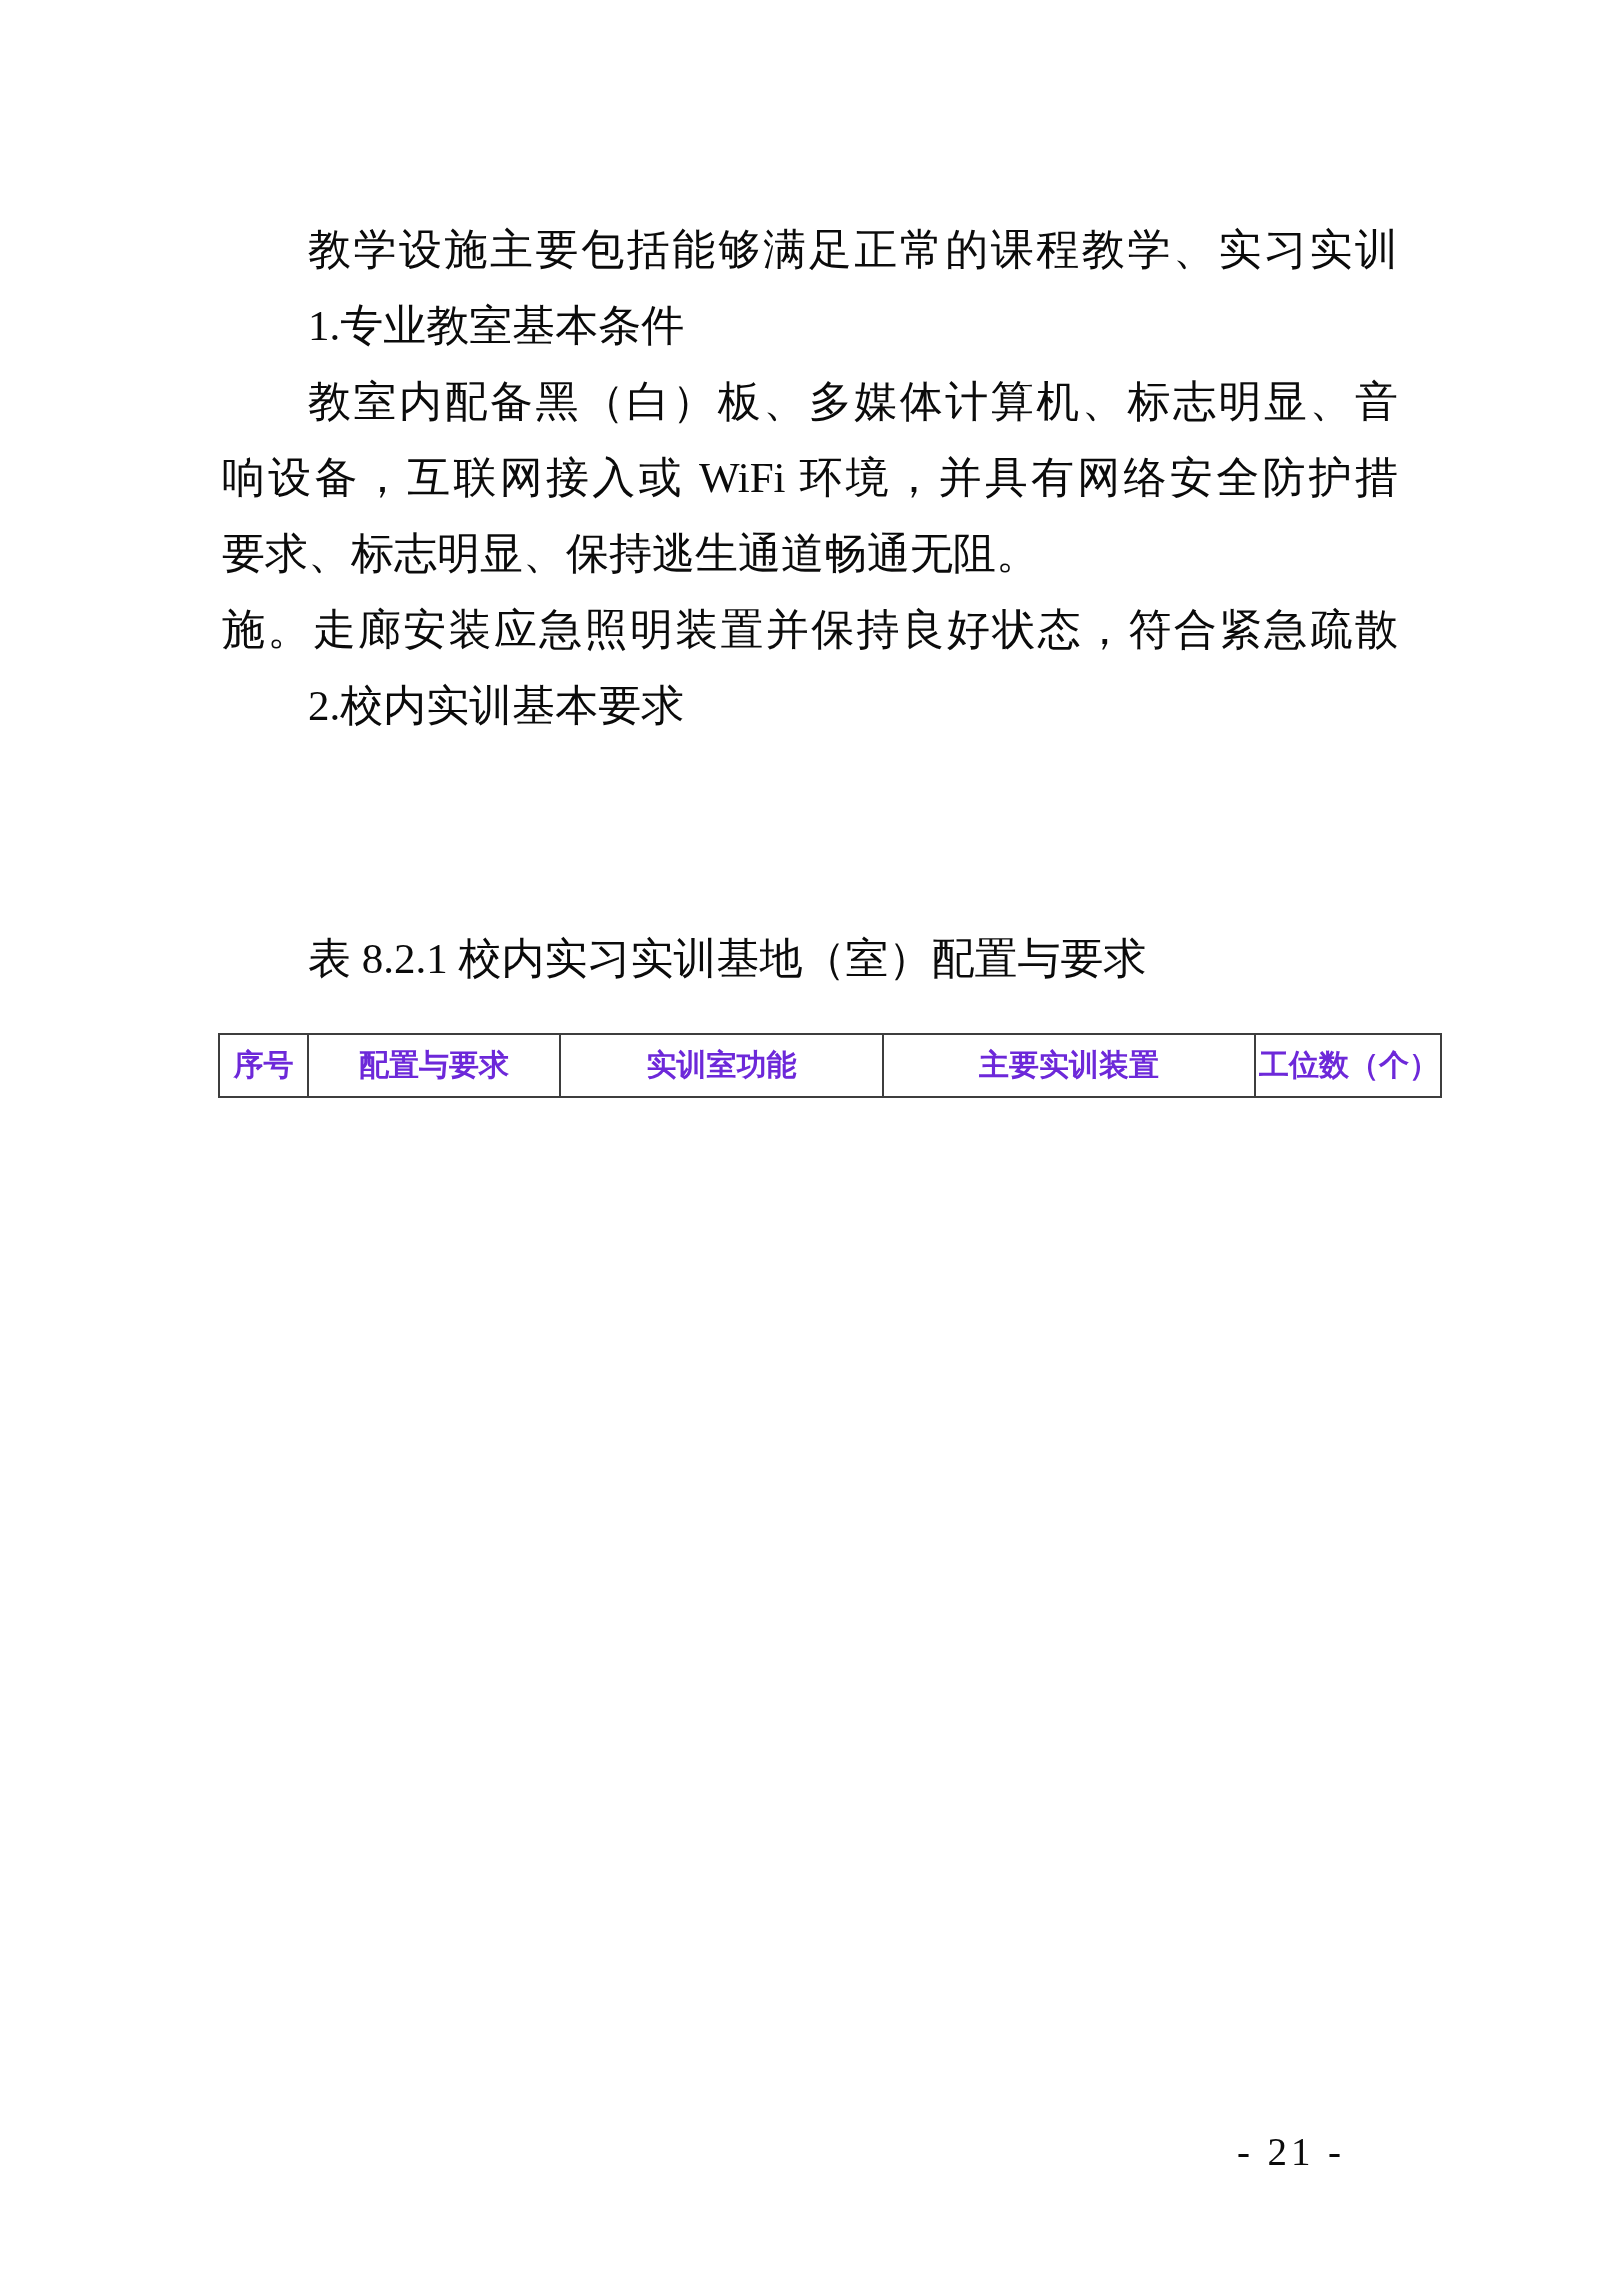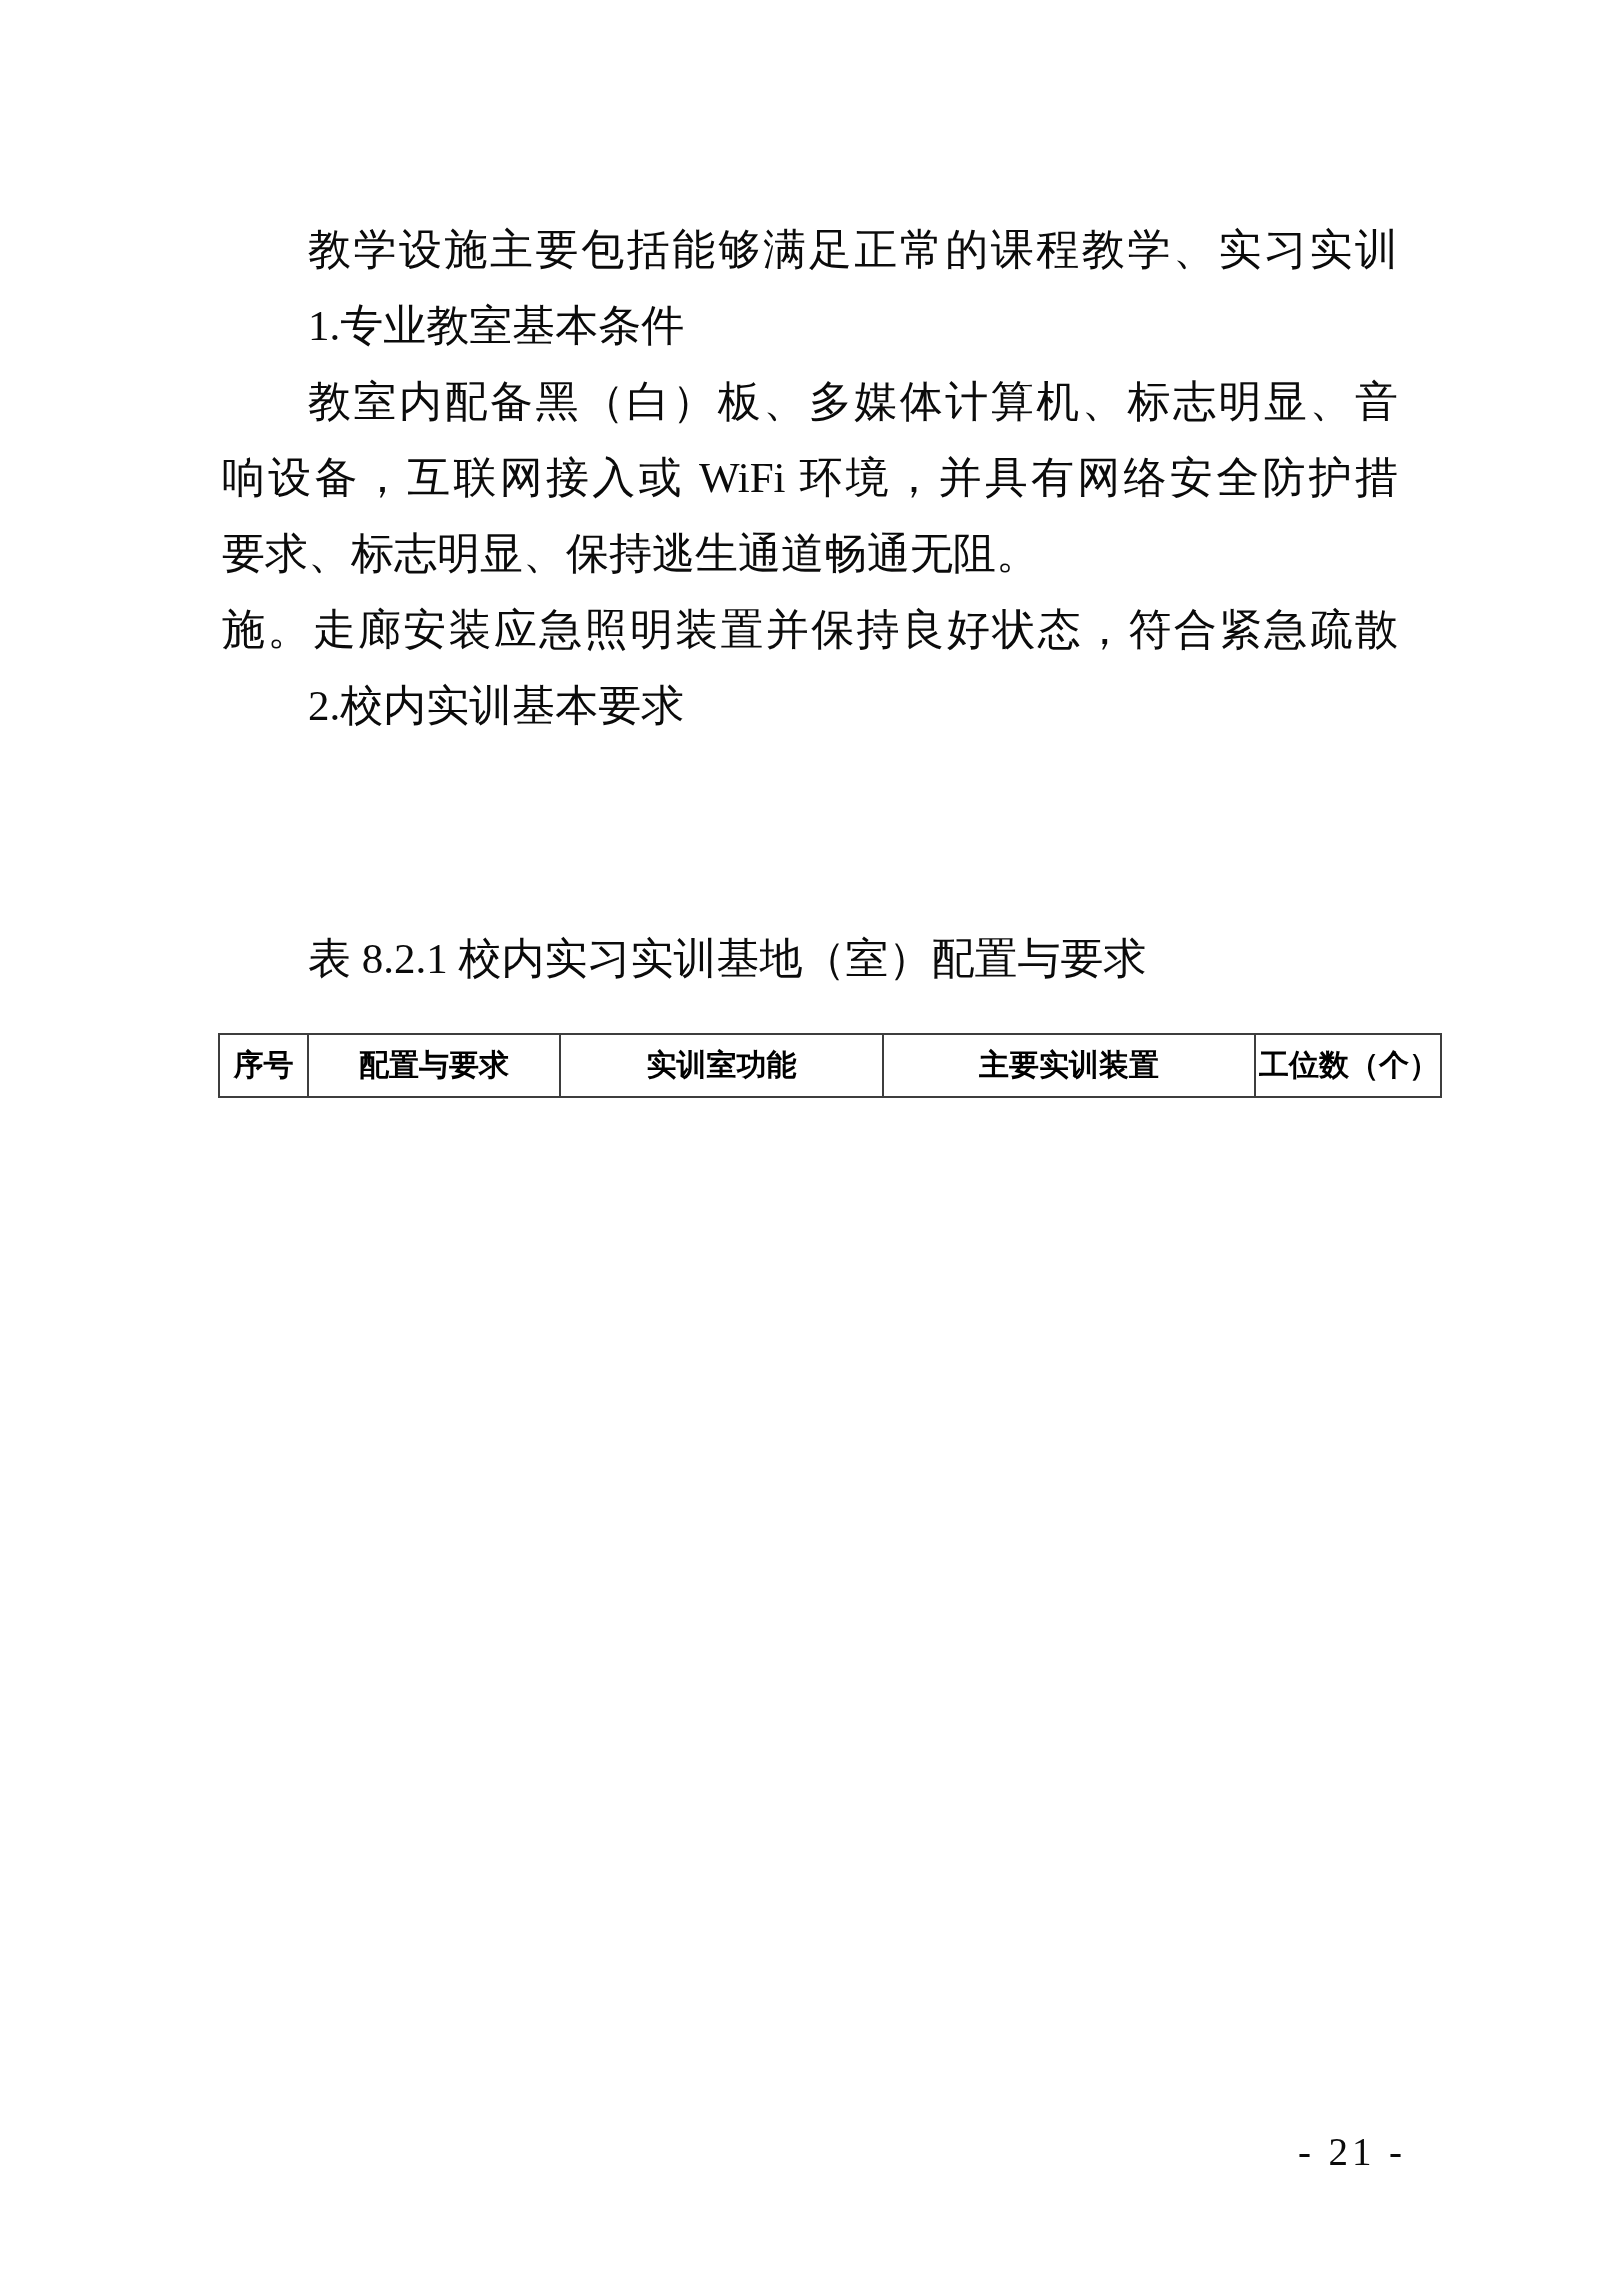--- a/index.html
+++ b/index.html
@@ -31,32 +31,32 @@
   table.t{
     position:absolute;left:218px;top:1033px;width:1223px;
     border-collapse:collapse;table-layout:fixed;background:#fff;
   }
   table.t{border:2.9px solid #3d3d3d;}
   .t th,.t td{
     border:2px solid #3d3d3d;
     text-align:center;
     vertical-align:middle;
     padding:0 2.9px;
-    color:#000000;
+    color:#6d28d9;
   }
   .t th{
     height:61px;
     font-size:30px;
     font-weight:700;
     border-bottom-width:2.9px;
     white-space:nowrap;
   }
   
   .pageno{
-    position:absolute;top:2129px;left:1254px;width:196px;
+    position:absolute;top:2129px;left:1193px;width:196px;
     text-align:center;font-size:39px;letter-spacing:3.9px;white-space:nowrap;
   }
 </style>
 </head>
 <body>
 
 <div class="page">
 
   <div class="content" id="body-lines">
       <div class="ln indent fill">教学设施主要包括能够满足正常的课程教学、实习实训</div>

